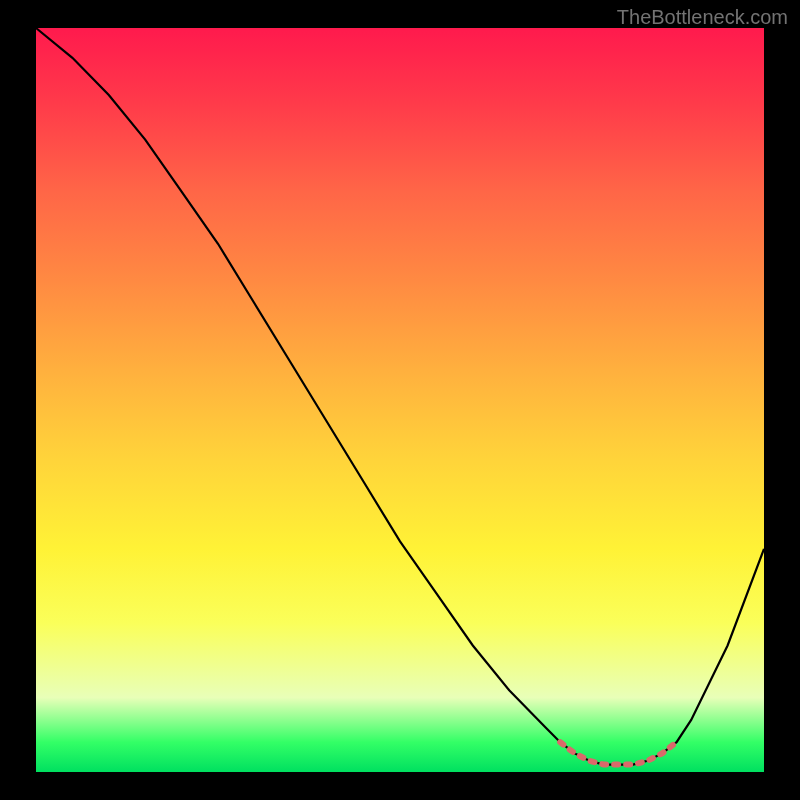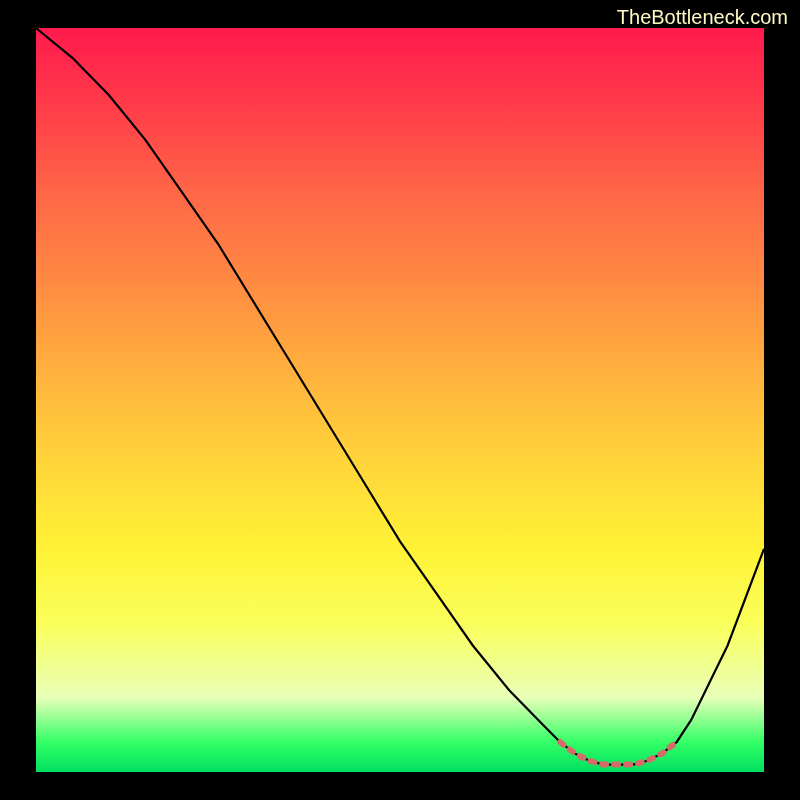--- a/index.html
+++ b/index.html
@@ -7,21 +7,21 @@
     width: 800px;
     height: 800px;
     background: #000;
     position: relative;
     font-family: Arial, sans-serif;
   }
   .watermark {
     position: absolute;
     top: 6px;
     right: 12px;
-    color: #fef9c3;
+    color: #737373;
     font-size: 20px;
     font-weight: 500;
     z-index: 10;
   }
   .plot-area {
     position: absolute;
     left: 36px;
     top: 28px;
     width: 728px;
     height: 744px;

